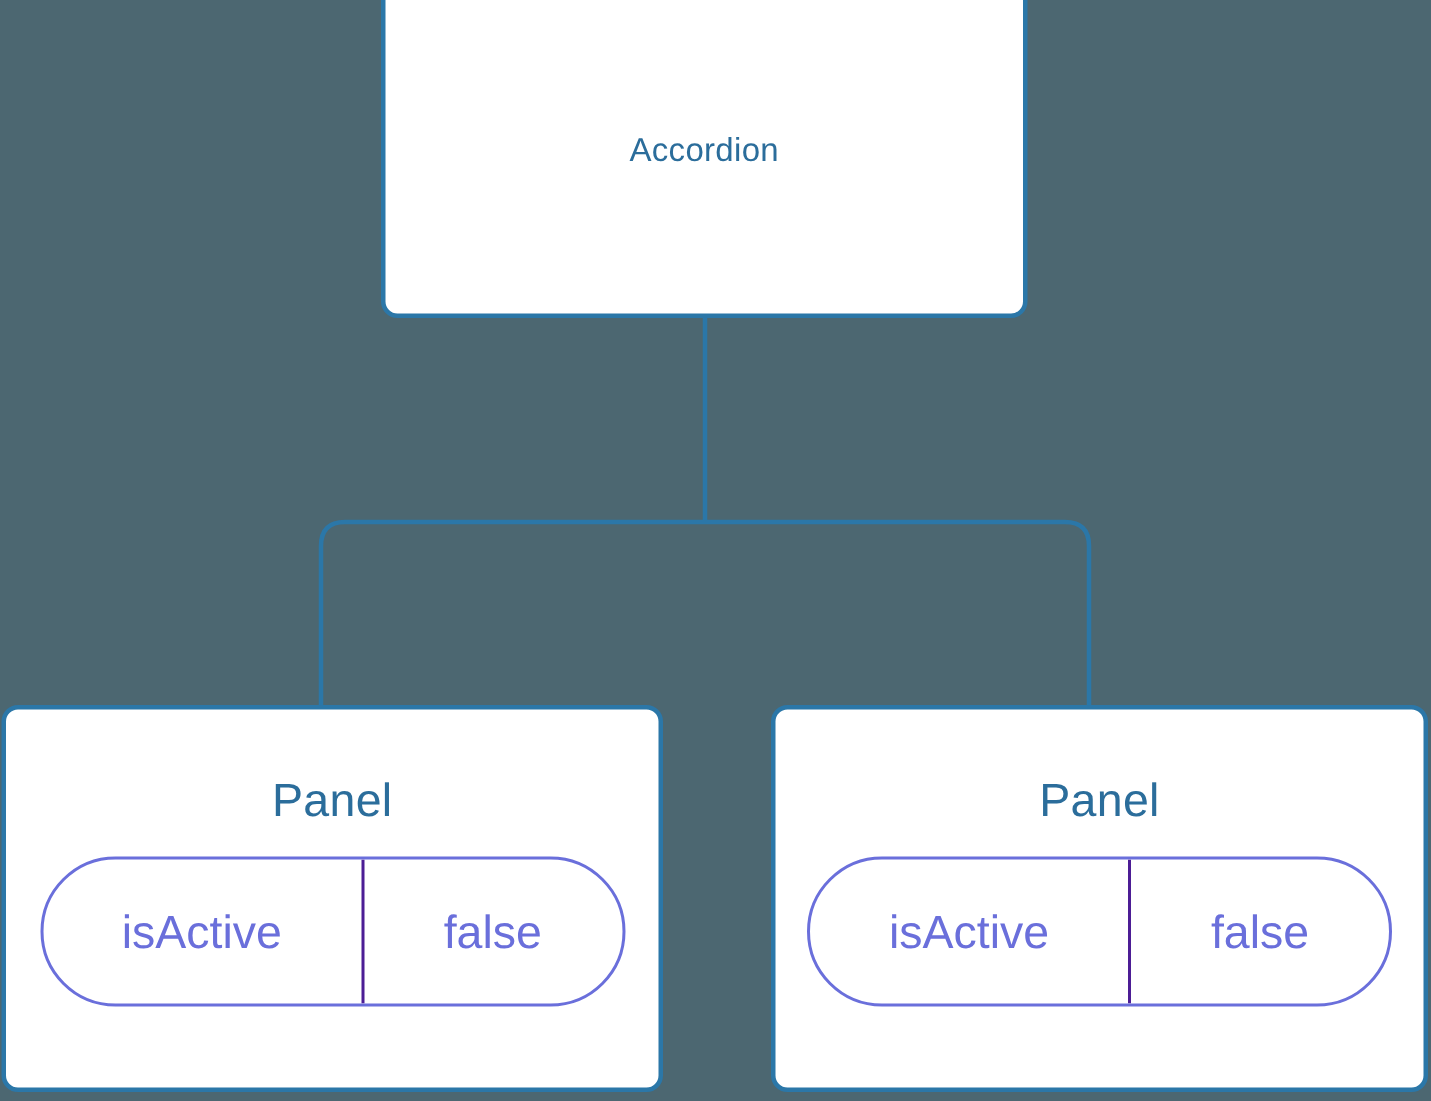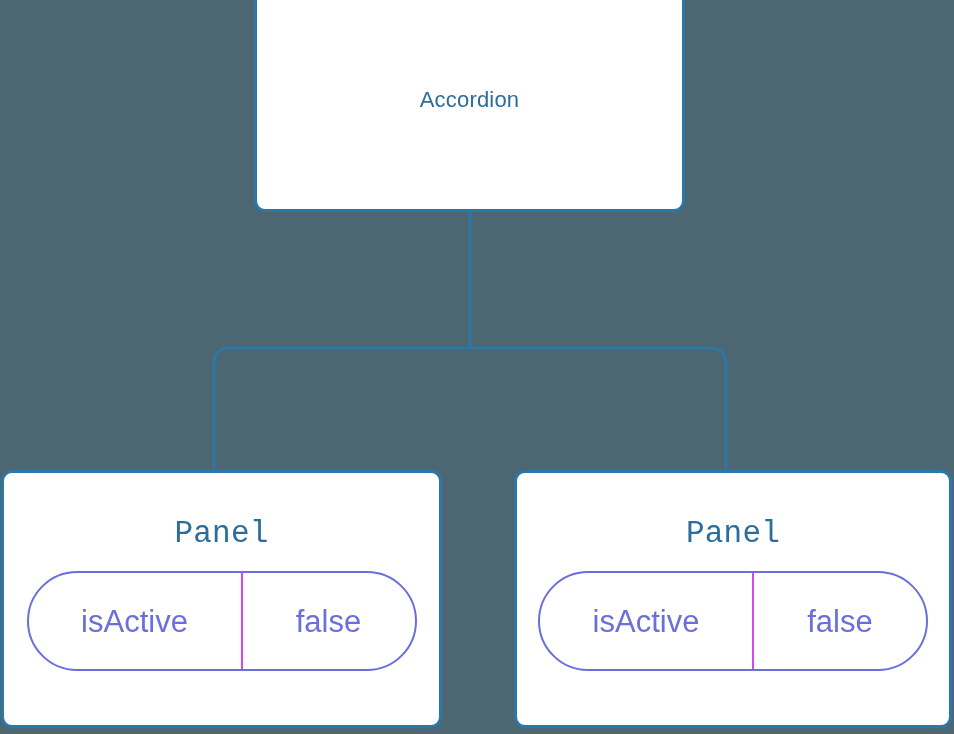--- a/index.html
+++ b/index.html
@@ -69,21 +69,20 @@
     font-size: 22px;
     line-height: 1;
     letter-spacing: 0.2px;
     white-space: nowrap;
   }
 
   .node-child-left .node-title,
   .node-child-right .node-title {
     font-size: 31px;
     margin-top: 45px;
-    font-family: Liberation Mono, monospace;
   }
 
   
   .state-pill {
     box-sizing: border-box;
     display: flex;
     align-items: stretch;
     border: 2px solid #6a6fdb;
     border-radius: 999px;
     background: #ffffff;
@@ -99,21 +98,21 @@
     justify-content: center;
     color: #6a6fdb;
     font-size: 31px;
     line-height: 1;
     white-space: nowrap;
     box-sizing: border-box;
   }
 
   .pill-key {
     width: 214px;
-    border-right: 2px solid #d946ef;
+    border-right: 2px solid #4c1d95;
   }
 
   .pill-value {
     width: 172px;
   }
 </style>
 </head>
 <body>
 
 <div id="tree-canvas">

